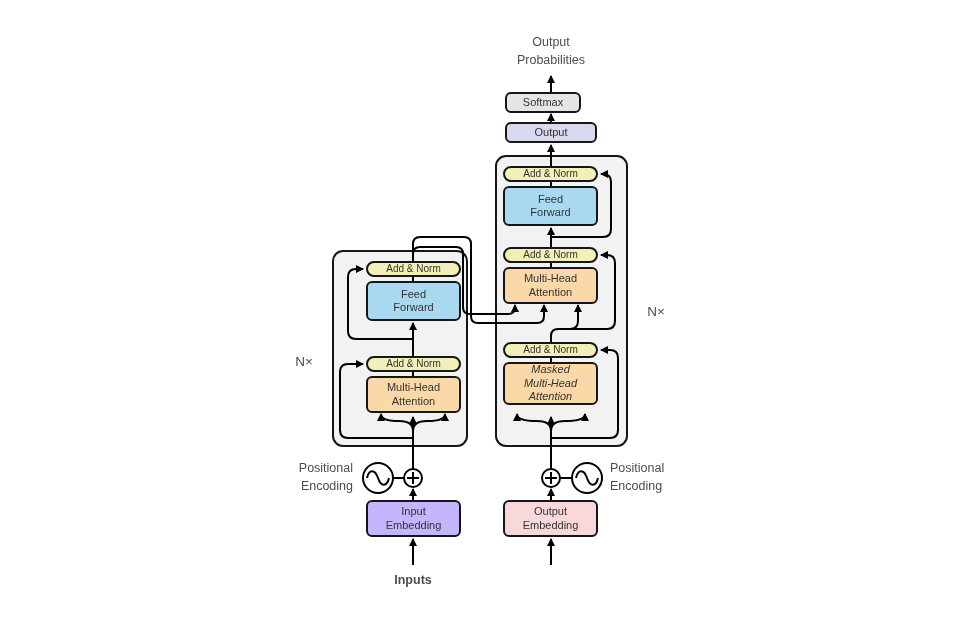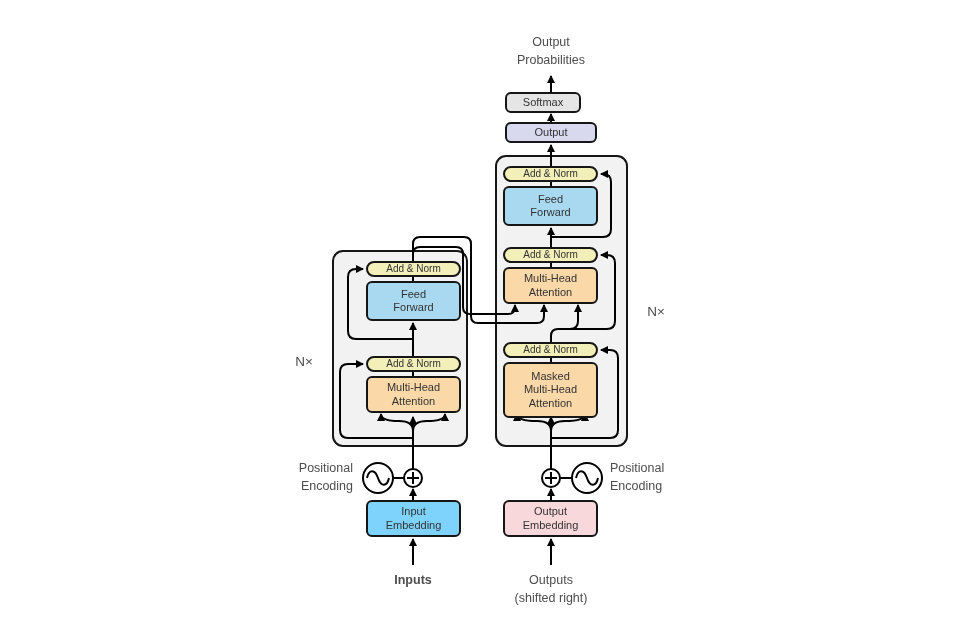--- a/index.html
+++ b/index.html
@@ -126,40 +126,38 @@
   <div class="box" style="left: 505px; top: 92px; width: 76px; height: 21px; background: #e5e5e5; text-align: right;">Softmax</div>
   <div class="box" style="left: 505px; top: 122px; width: 92px; height: 21px; background: rgb(216, 217, 238);">Output</div>
 
   <div class="box small" style="left: 503px; top: 166px; width: 95px; height: 16px; background: rgb(243, 239, 184);">Add &amp; Norm</div>
   <div class="box" style="left: 503px; top: 186px; width: 95px; height: 40px; background: rgb(168, 217, 240);">Feed
 Forward</div>
   <div class="box small" style="left: 503px; top: 247px; width: 95px; height: 16px; background: rgb(243, 239, 184);">Add &amp; Norm</div>
   <div class="box" style="left: 503px; top: 267px; width: 95px; height: 37px; background: rgb(251, 216, 168);">Multi-Head
 Attention</div>
   <div class="box small" style="left: 503px; top: 342px; width: 95px; height: 16px; background: rgb(243, 239, 184);">Add &amp; Norm</div>
-  <div class="box" style="left: 503px; top: 362px; width: 95px; height: 56px; background: rgb(251, 216, 168);">Masked
+  <div class="box" style="left: 503px; top: 362px; width: 95px; height: 43px; background: rgb(251, 216, 168); font-style: italic;">Masked
 Multi-Head
 Attention</div>
   <div class="box" style="left: 503px; top: 500px; width: 95px; height: 37px; background: rgb(249, 216, 220);">Output
 Embedding</div>
 
   <div class="box small" style="left: 366px; top: 261px; width: 95px; height: 16px; background: rgb(243, 239, 184);">Add &amp; Norm</div>
   <div class="box" style="left: 366px; top: 281px; width: 95px; height: 40px; background: rgb(168, 217, 240);">Feed
 Forward</div>
   <div class="box small" style="left: 366px; top: 356px; width: 95px; height: 16px; background: rgb(243, 239, 184);">Add &amp; Norm</div>
   <div class="box" style="left: 366px; top: 376px; width: 95px; height: 37px; background: rgb(251, 216, 168);">Multi-Head
 Attention</div>
-  <div class="box" style="left: 366px; top: 500px; width: 95px; height: 37px; background: #7dd3fc;">Input
+  <div class="box" style="left: 366px; top: 500px; width: 95px; height: 37px; background: #c4b5fd;">Input
 Embedding</div>
 
   <div class="lbl nx center" style="left:284px; top:352px; width:40px;">N×</div>
   <div class="lbl nx center" style="left:636px; top:302px; width:40px;">N×</div>
 
   <div class="lbl right" style="left:248px; top:459px; width:105px;">Positional
 Encoding</div>
   <div class="lbl" style="left:610px; top:459px; width:110px;">Positional
 Encoding</div>
 
   <div class="lbl center" style="left:361px; top:571px; width:104px;font-weight:bold;">Inputs</div>
-  <div class="lbl center" style="left:489px; top:571px; width:124px;">Outputs
-(shifted right)</div>
 
 </div>
 
 </body></html>

